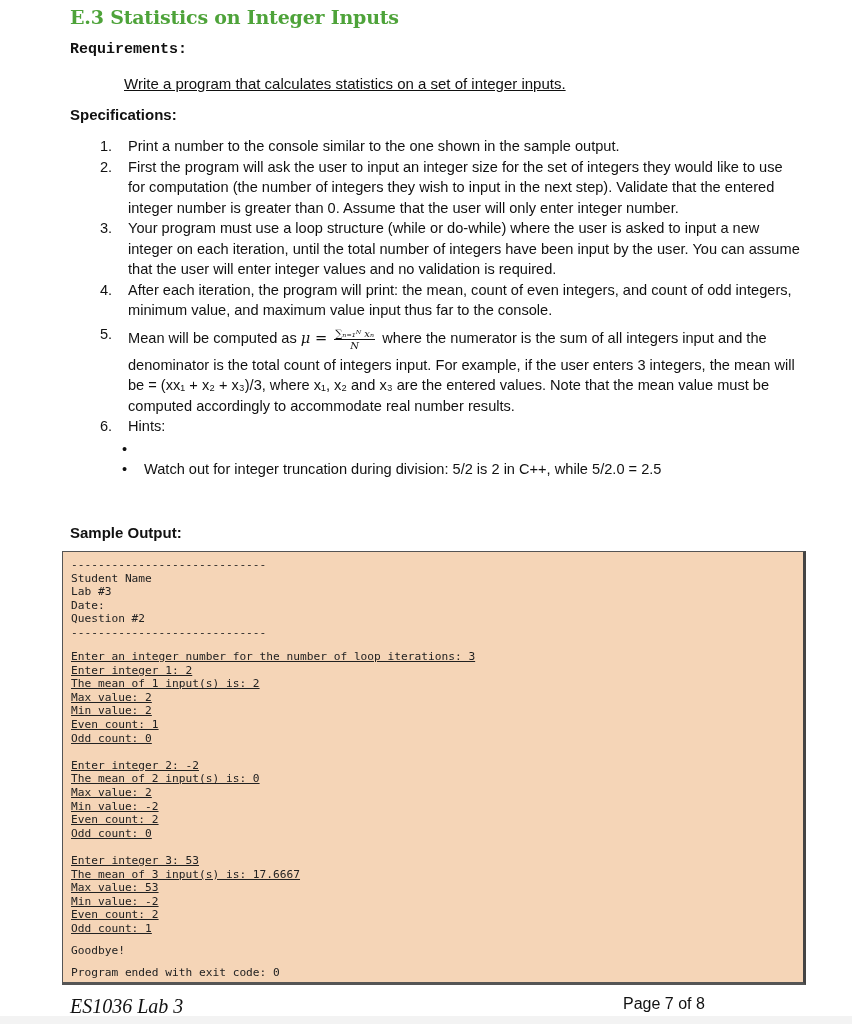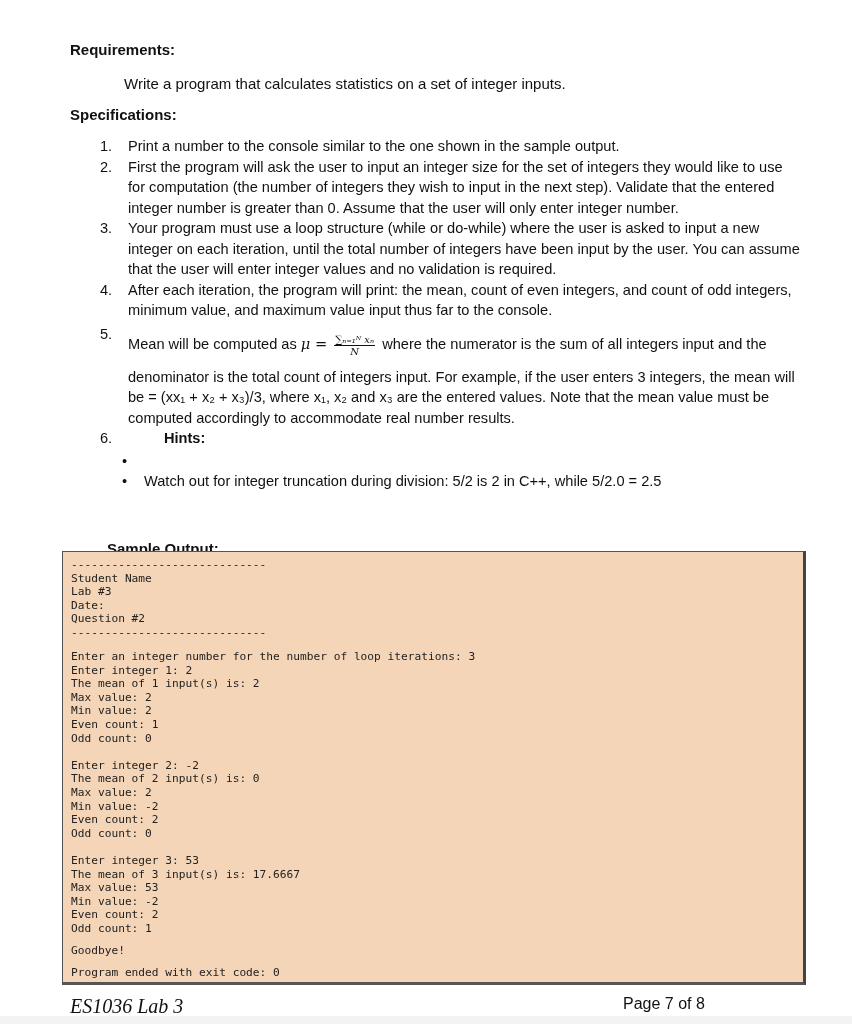--- a/index.html
+++ b/index.html
@@ -13,29 +13,29 @@
   .page { position: absolute; left: 0; top: 0; width: 852px; height: 1024px; }
   .title {
     position: absolute; left: 70px; top: 6px;
     font-family: "DejaVu Serif", serif; font-weight: bold;
     font-size: 19px; color: #4ea33a; letter-spacing: -0.2px;
   }
   .heading {
     position: absolute; left: 70px;
     font-family: "Liberation Sans", sans-serif; font-weight: bold; font-size: 15px;
   }
-  .body-text { position: absolute; font-size: 15px; line-height: 21px; }
+  .body-text { position: absolute; font-size: 15px; line-height: 21px; text-decoration: underline; }
   .spec-list { position: absolute; left: 100px; top: 136px; width: 700px; font-size: 14.6px; line-height: 20.5px; }
   .spec-item { display: flex; margin-bottom: 0; }
   .spec-num { width: 28px; flex: none; }
   .spec-text { flex: 1; }
   .frac {
     display: inline-flex; flex-direction: column; align-items: center;
     vertical-align: middle; font-family: "DejaVu Serif", serif; font-style: italic;
-    font-size: 10px; line-height: 11px; margin: 10px 3px;
+    font-size: 10px; line-height: 11px; margin: 4px 3px;
   }
   .frac .num { border-bottom: 1px solid #111; padding: 0 1px; }
   .mu { font-family: "DejaVu Serif", serif; font-style: italic; }
   .bullets { margin-top: 2px; padding-left: 22px; }
   .bullet { display: flex; }
   .bullet-dot { width: 22px; flex: none; }
   .console {
     position: absolute; left: 62px; top: 551px; width: 744px; height: 434px;
     background: #f5d5b7; border: 1px solid #555;
     border-right: 3px solid #444; border-bottom: 3px solid #555;
@@ -48,22 +48,23 @@
     position: absolute; left: 70px; top: 995px;
     font-family: "Liberation Serif", serif; font-style: italic; font-size: 20px;
   }
   .footer-right { position: absolute; left: 623px; top: 995px; font-size: 16px; }
   .bottom-strip { position: absolute; left: 0; top: 1016px; width: 852px; height: 8px; background: #f3f3f3; }
 </style>
 </head>
 <body>
 
 <div class="page">
+  <div class="title">E.3 Statistics on Integer Inputs</div>
 
-  <div class="heading" style="top:41px;">Requirements:</div>
+  <div class="heading" style="top:41px;font-family:Liberation Mono, monospace;">Requirements:</div>
   <div class="body-text" style="left:124px; top:73px;">Write a program that calculates statistics on a set of integer inputs.</div>
 
   <div class="heading" style="top:106px;">Specifications:</div>
 
   <div class="spec-list">
     <div class="spec-item">
       <span class="spec-num">1.</span>
       <span class="spec-text">Print a number to the console similar to the one shown in the sample output.</span>
     </div>
     <div class="spec-item">
@@ -85,43 +86,43 @@
         <span class="mu">μ =</span>
         <span class="frac">
           <span class="num">∑ₙ₌₁ᴺ xₙ</span>
           <span class="den">N</span>
         </span>
         <span> where the numerator is the sum of all integers input and the denominator is the total count of integers input. For example, if the user enters 3 integers, the mean will be = (x</span><span>x₁ + x₂ + x₃)/3, where x₁, x₂ and x₃ are the entered values. Note that the mean value must be computed accordingly to accommodate real number results.</span>
       </span>
     </div>
     <div class="spec-item">
       <span class="spec-num">6.</span>
-      <span class="spec-text" style="font-weight:bold;margin-left:36px;">Hints:</span>
+      <span class="spec-text" style="font-weight:normal;">Hints:</span>
     </div>
     <div class="bullets">
       <div class="bullet">
         <span class="bullet-dot">•</span>
       </div>
       <div class="bullet">
         <span class="bullet-dot">•</span>
         <span>Watch out for integer truncation during division: 5/2 is 2 in C++, while 5/2.0 = 2.5</span>
       </div>
     </div>
   </div>
 
-  <div class="heading" style="top:540px;margin-left:37px;">Sample Output:</div>
+  <div class="heading" style="top:524px;">Sample Output:</div>
 
   <div class="console">
     <pre class="block" style="top:6px;">-----------------------------
 Student Name
 Lab #3
 Date:
 Question #2
 -----------------------------</pre>
-    <pre class="block" style="top:98px;">Enter an integer number for the number of loop iterations: 3
+    <pre class="block" style="top:98px;text-decoration:underline;">Enter an integer number for the number of loop iterations: 3
 Enter integer 1: 2
 The mean of 1 input(s) is: 2
 Max value: 2
 Min value: 2
 Even count: 1
 Odd count: 0
 
 Enter integer 2: -2
 The mean of 2 input(s) is: 0
 Max value: 2

